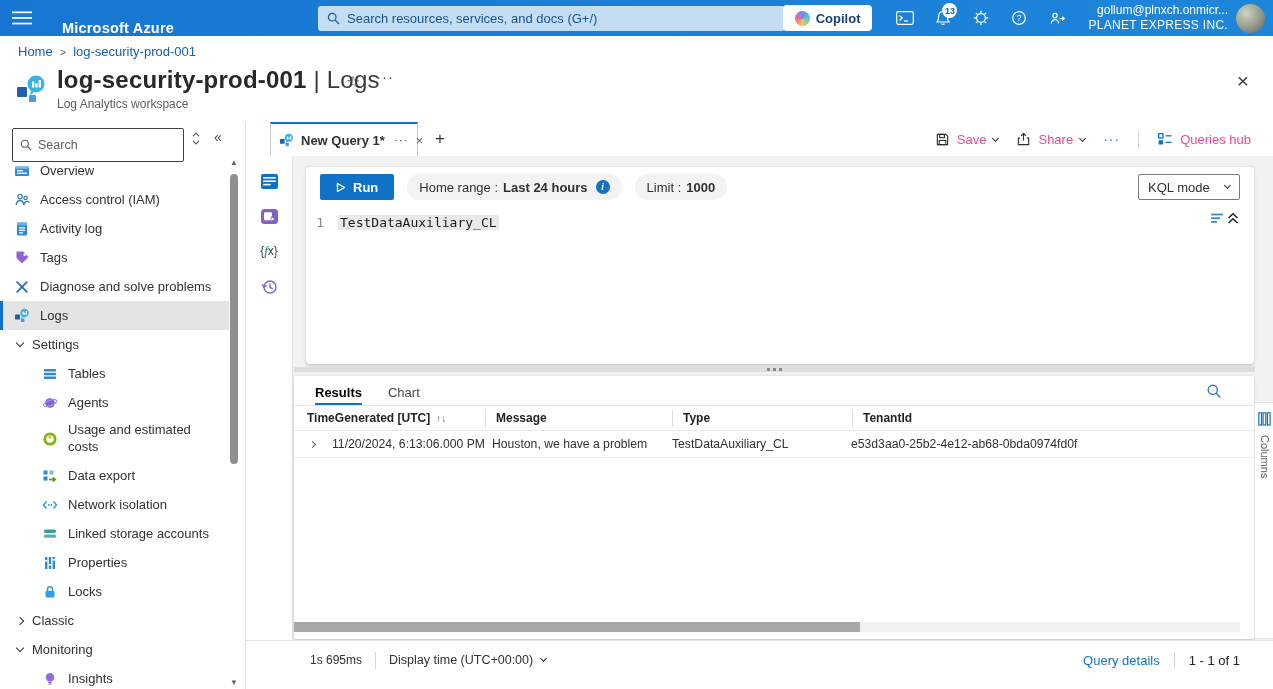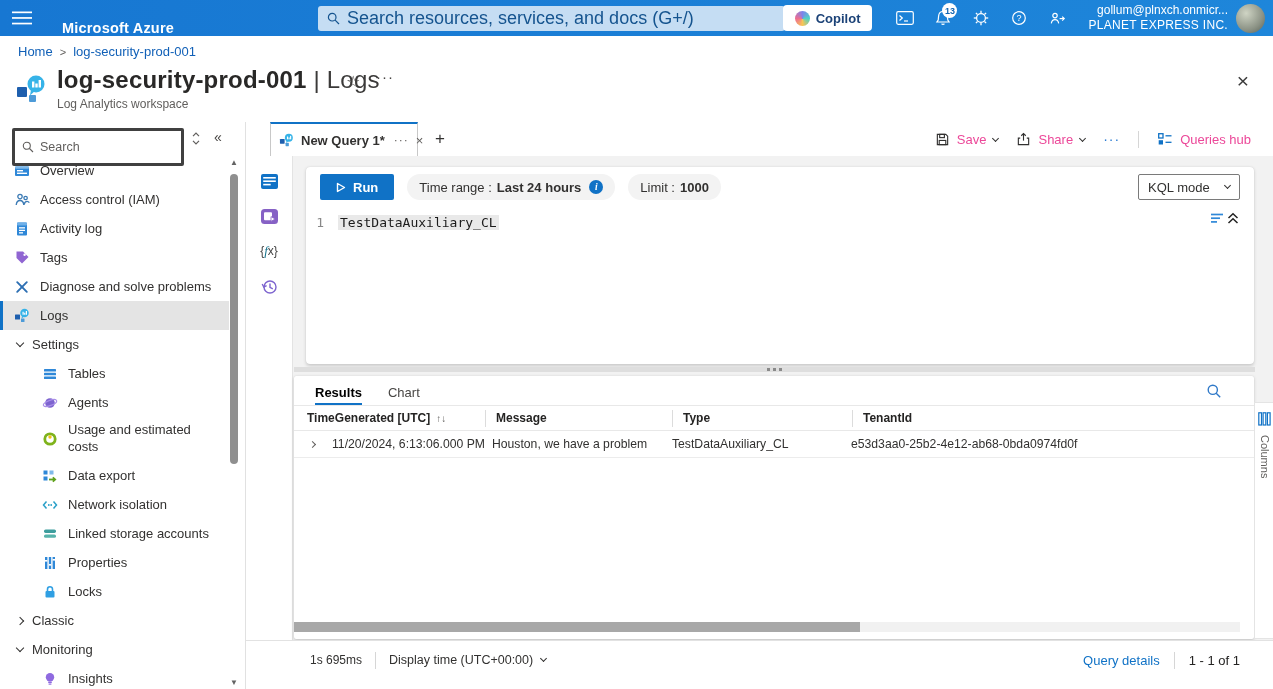--- a/index.html
+++ b/index.html
@@ -5,21 +5,21 @@
   *{box-sizing:border-box;margin:0;padding:0}
   html,body{width:1273px;height:689px;overflow:hidden}
   body{font-family:"Liberation Sans","DejaVu Sans",sans-serif;font-size:13px;color:#323130;background:#fff}
   #app{position:relative;width:1273px;height:689px;background:#fff}
   svg{display:block}
   
   .topbar{position:absolute;left:0;top:0;width:100%;height:36px;background:linear-gradient(90deg,#1777d2,#1e86da);display:flex;align-items:flex-end;color:#fff}
   .hamburger{width:44px;height:36px;display:flex;align-items:center;justify-content:center;cursor:pointer}
   .brand{font-size:14.5px;font-weight:700;margin-left:18px;letter-spacing:.2px}
   .az-search{position:absolute;left:318px;top:6px;width:467px;height:25px;background:#c5ddf3;border:none;border-radius:3px;display:flex;align-items:center;padding:0 9px;gap:7px}
-  .az-search input{border:none;background:transparent;outline:none;width:100%;font-size:18px;color:#4d7c0f;font-family:inherit}
+  .az-search input{border:none;background:transparent;outline:none;width:100%;font-size:13px;color:#4d7c0f;font-family:inherit}
   .az-search input::placeholder{color:#15548f}
   .top-right{position:absolute;right:8px;top:0;height:36px;display:flex;align-items:center;gap:4px}
   .copilot{height:26px;background:#fff;border-radius:4px;display:flex;align-items:center;gap:6px;padding:0 12px;margin-right:12px;cursor:pointer}
   .copilot .logo{width:15px;height:15px;border-radius:50%;background:conic-gradient(#7b83eb,#4fd1c5,#f8c555,#ee6d91,#7b83eb)}
   .copilot span{color:#1b4277;font-weight:700;font-size:13px}
   .tb-ic{width:34px;height:36px;display:flex;align-items:center;justify-content:center;position:relative;cursor:pointer}
   .badge{position:absolute;top:3px;right:3px;min-width:15px;height:15px;background:#fff;color:#1065b4;border-radius:8px;font-size:9px;font-weight:700;display:flex;align-items:center;justify-content:center;padding:0 2px}
   .account{display:flex;align-items:center;gap:8px;margin-left:10px;cursor:pointer}
   .acct-txt{text-align:right;line-height:1.25}
   .acct-txt .l1{font-size:12px}
@@ -33,21 +33,21 @@
   .ph-icon{position:absolute;left:15px;top:8px}
   .ph-title{position:absolute;left:57px;top:0}
   .ph-title h1{font-size:24px;font-weight:700;color:#292827;letter-spacing:.2px}
   .ph-title h1 .sep,.ph-title h1 .sect{font-weight:400;color:#3b3a39}
   .ph-sub{font-size:12px;color:#605e5c;margin-top:3px}
   .ph-star{position:absolute;left:346px;top:6px;font-size:16px;color:#484644;cursor:pointer}
   .ph-more{position:absolute;left:376px;top:2px;font-size:15px;color:#484644;letter-spacing:1px;cursor:pointer}
   .ph-close{position:absolute;right:24px;top:4px;font-size:21px;font-weight:400;color:#3b3b3b;cursor:pointer;line-height:1}
   
   .sidebar{position:absolute;left:0;top:122px;width:246px;bottom:0;background:#fff;border-right:1px solid #e1e1e1}
-  .sb-search{position:absolute;left:12px;top:6px;width:172px;height:25px;border:3px solid #404040;border-radius:2px;background:#fff;display:flex;align-items:center;gap:6px;padding:16px 7px}
+  .sb-search{position:absolute;left:12px;top:6px;width:172px;height:25px;border:1px solid #404040;border-radius:2px;background:#fff;display:flex;align-items:center;gap:6px;padding:16px 7px}
   .sb-search input{border:none;outline:none;width:100%;font-size:12.5px;font-family:inherit;color:#323130}
   .sb-search input::placeholder{color:#605e5c}
   .sb-updown{position:absolute;left:191px;top:9px;cursor:pointer}
   .sb-collapse{position:absolute;left:214px;top:7px;font-size:14px;color:#484644;cursor:pointer}
   .sb-list{position:absolute;left:0;top:34px;width:229px}
   .sb-item{display:flex;align-items:center;height:29px;padding-left:14px;gap:10px;cursor:pointer;color:#323130}
   .sb-item .ic{width:16px;height:16px;flex:none;display:flex;align-items:center;justify-content:center}
   .sb-item.sel{background:#e4e4e4;border-left:3px solid #1072c6;padding-left:11px;font-weight:400}
   .sb-item.group{padding-left:17px;gap:9px}
   .sb-item.child{padding-left:42px}
@@ -519,21 +519,21 @@
       <div class="q-toolbar">
         <button class="run-btn">
           <span>
               <svg width="10" height="11" viewBox="0 0 10 11">
                 <polygon points="1.5,1.5 8.5,5.5 1.5,9.5" fill="none" stroke="#fff" stroke-width="1.4" stroke-linejoin="round"></polygon>
               </svg>
             </span>
           <span>Run</span>
         </button>
         <div class="pill">
-          <span>Time range :</span>
+          <span>Home range :</span>
           <b>Last 24 hours</b>
           <span class="info-i">i</span>
         </div>
         <div class="pill">
           <span>Limit :</span>
           <b>1000</b>
         </div>
         <div class="kql">
           <span>KQL mode</span>
           <span class="chv d"></span>

